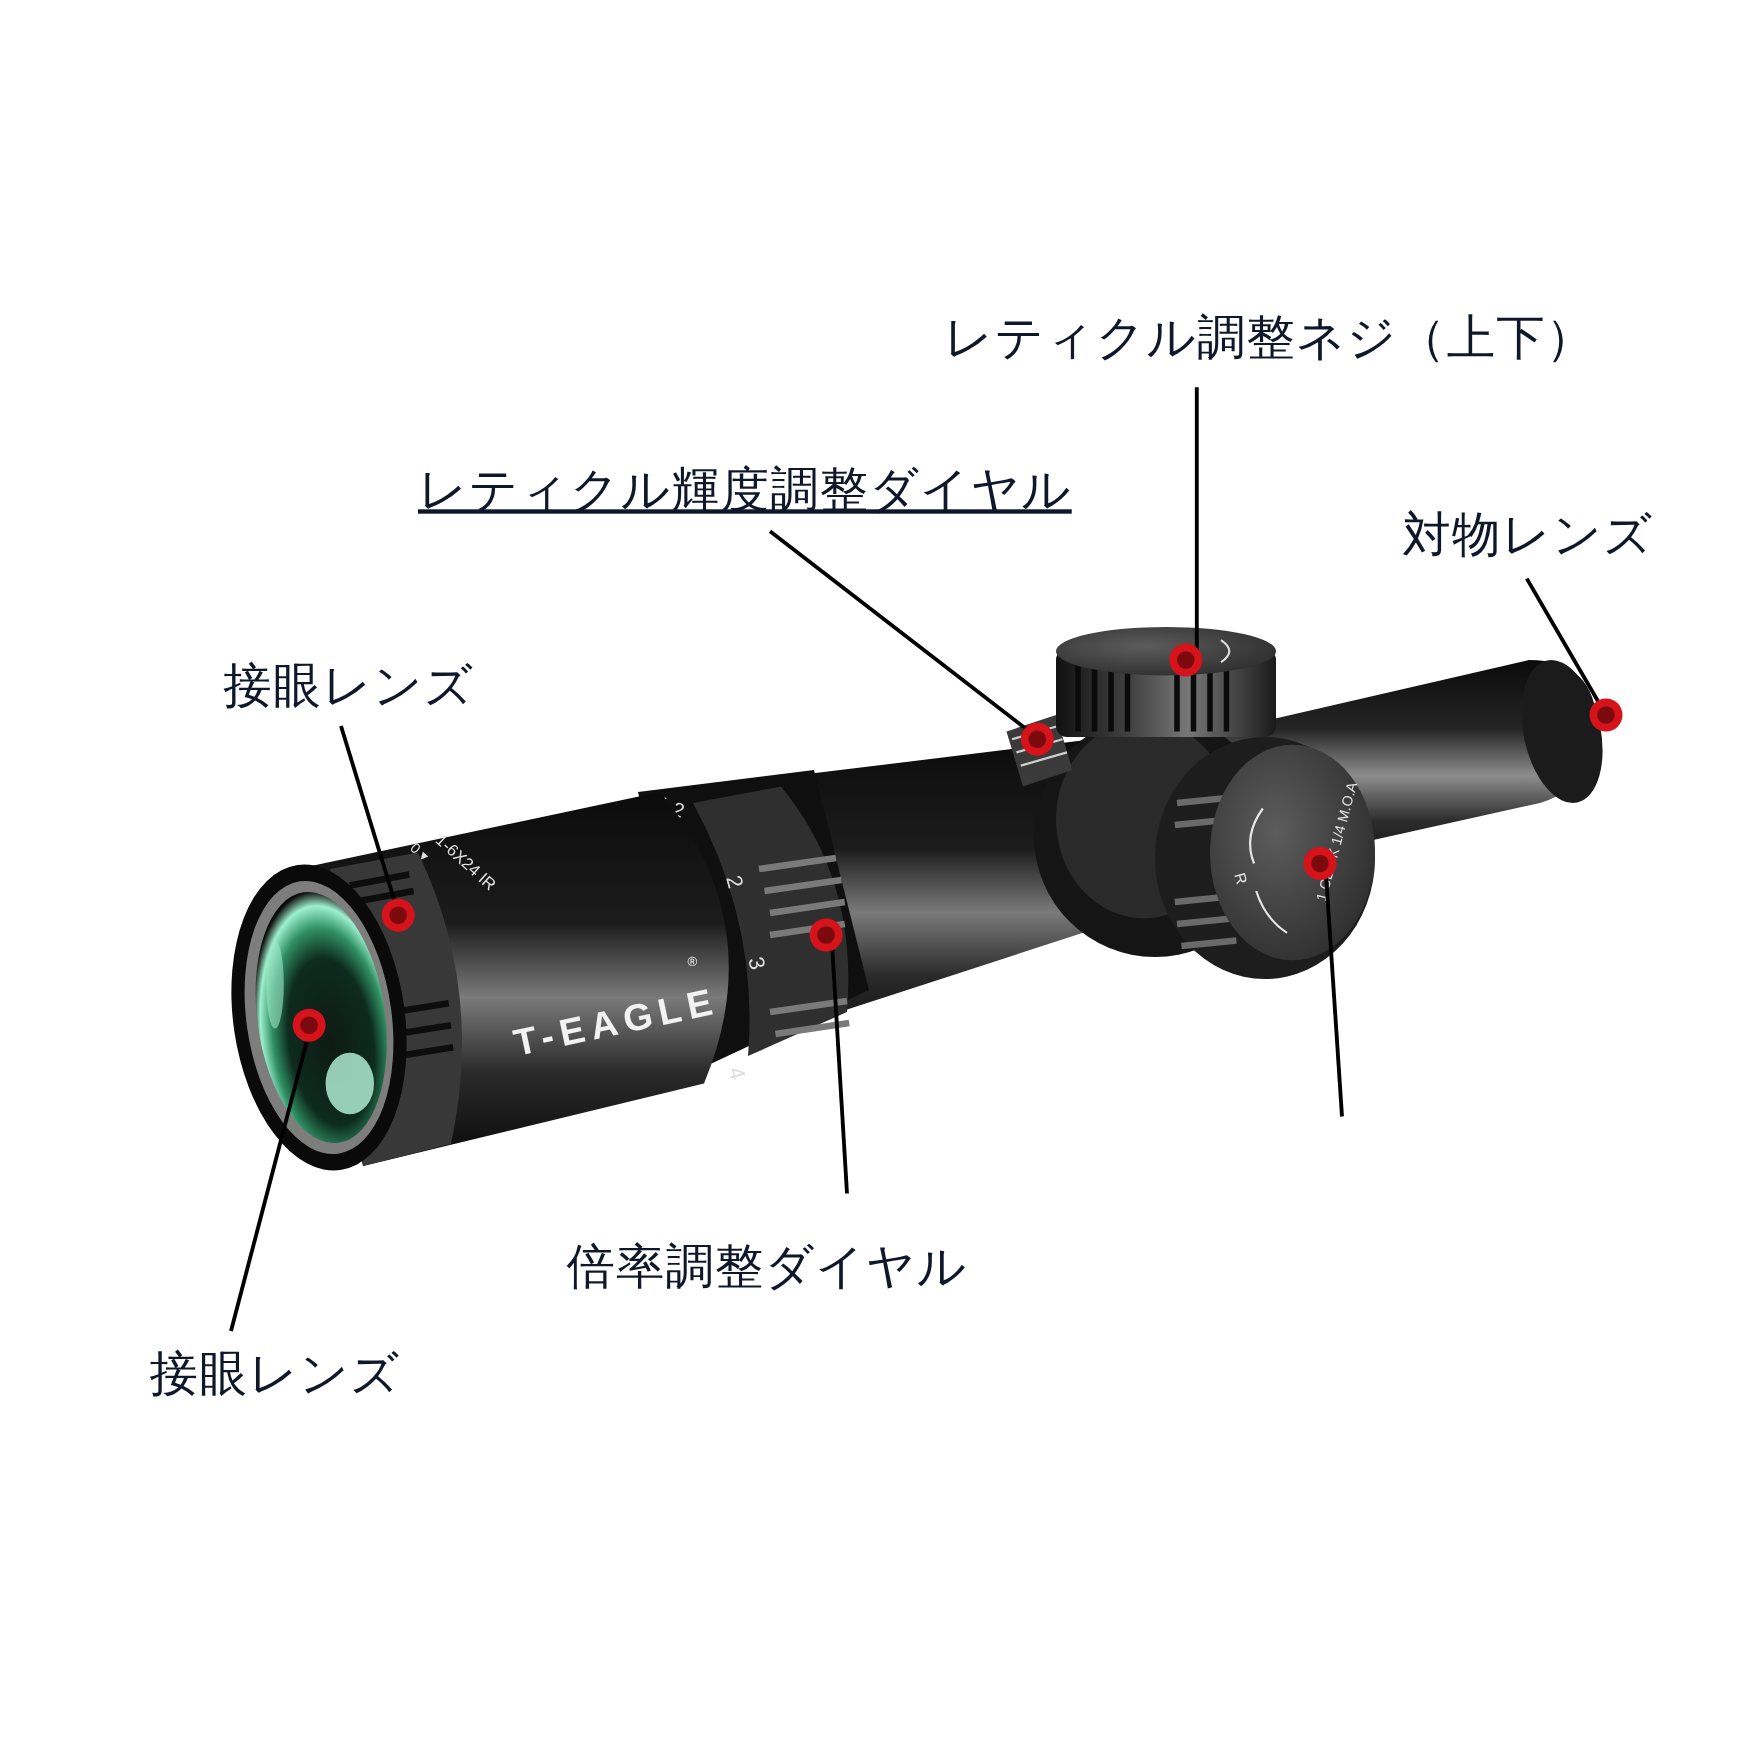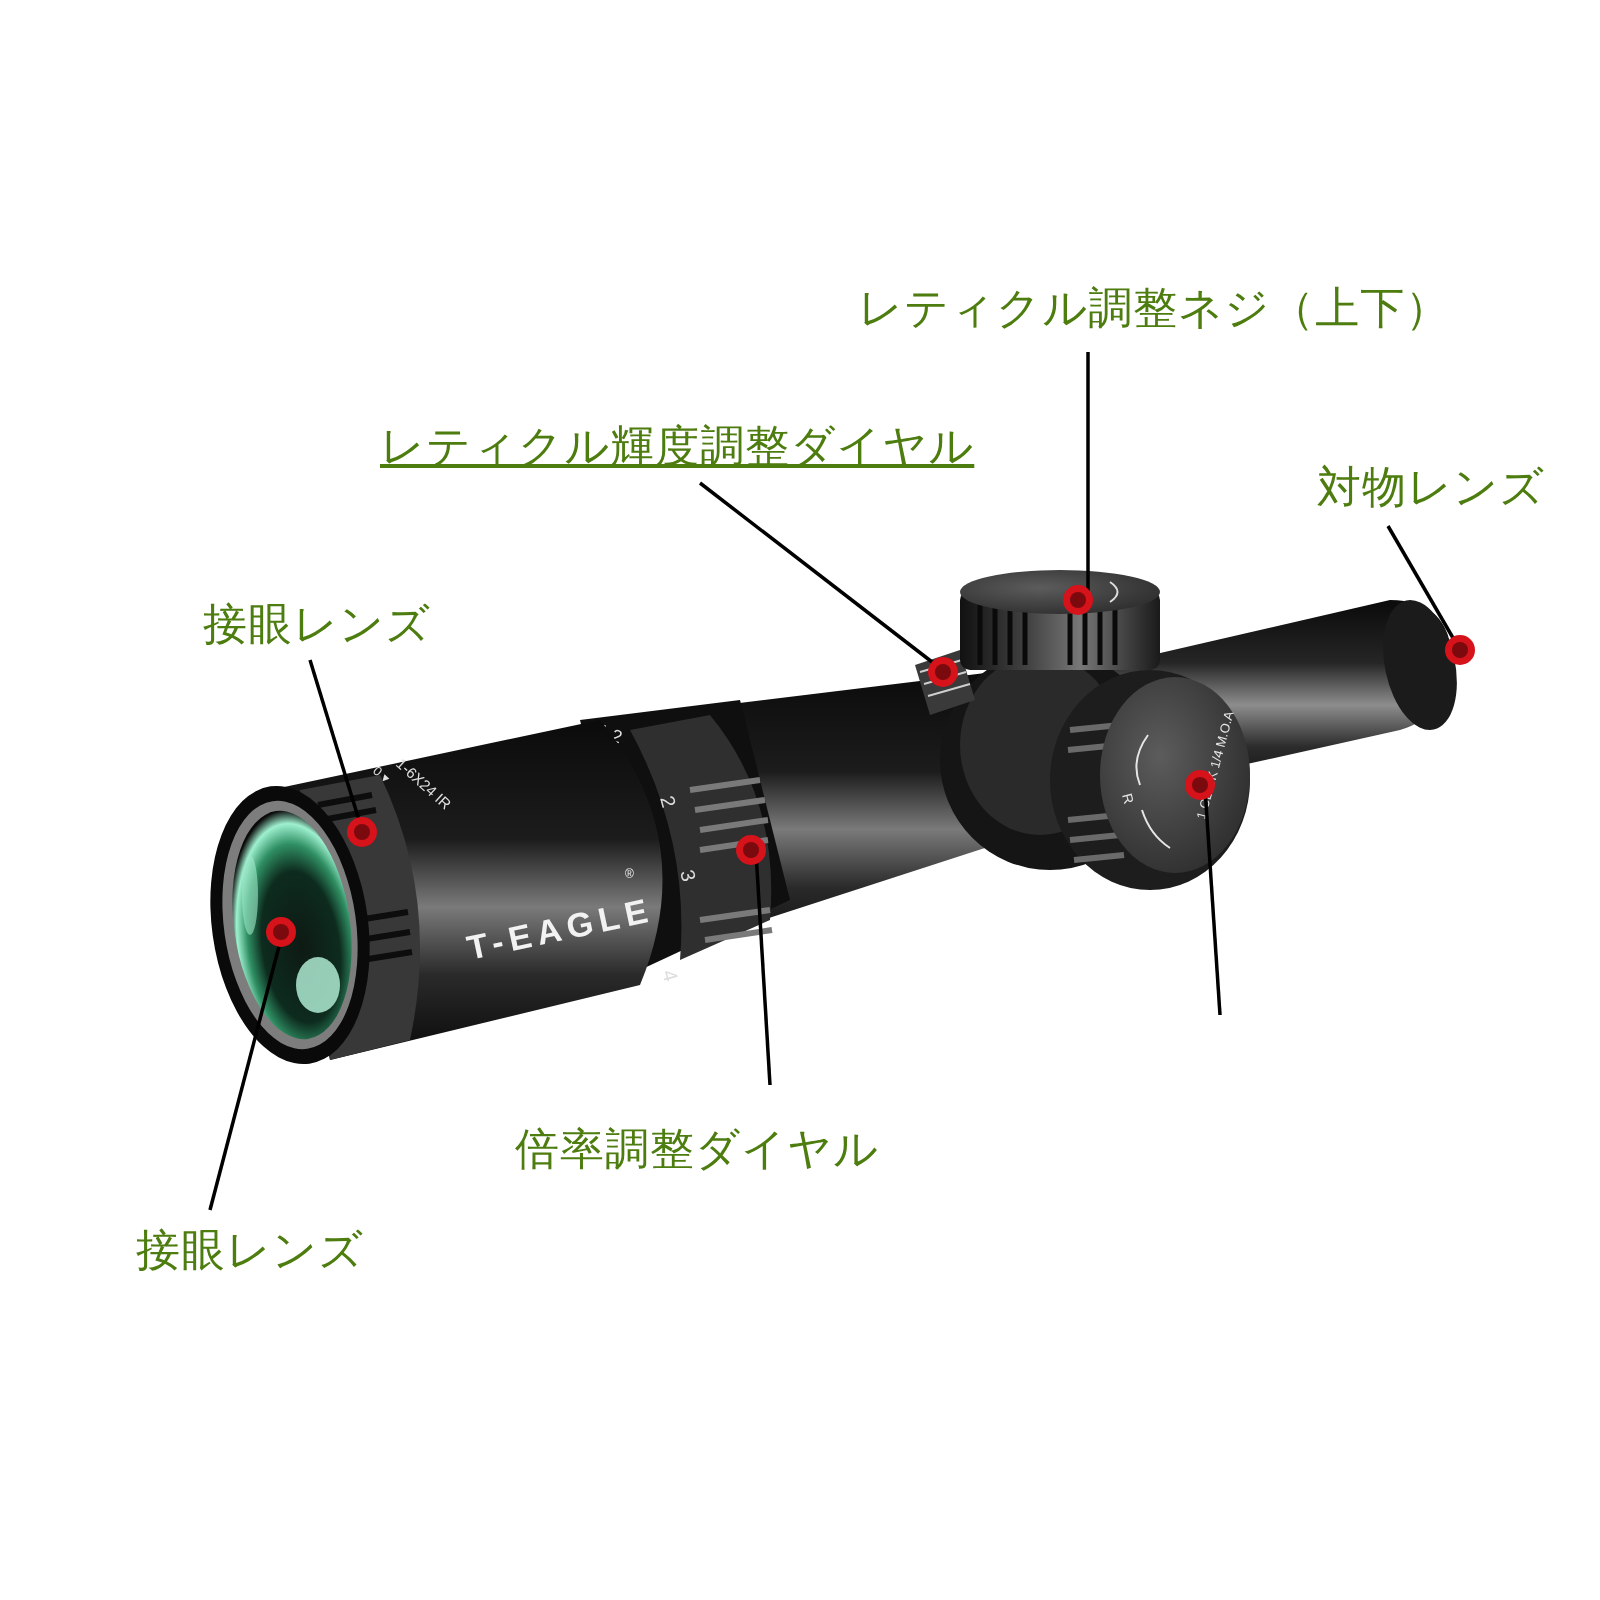--- a/index.html
+++ b/index.html
@@ -1,19 +1,19 @@
 <!DOCTYPE html>
 <html><head>
 <meta charset="utf-8">
 <style>
   html, body { margin: 0; padding: 0; background: #ffffff; }
   body { width: 1600px; height: 1600px; position: relative; overflow: hidden;
          font-family: "DejaVu Sans", "Liberation Sans", sans-serif; }
   #stage { position: absolute; left: 0; top: 0; width: 1600px; height: 1600px; }
-  .label { position: absolute; color: #4d7c0f; font-size: 44px; line-height: 1; white-space: nowrap;
+  .label { position: absolute; color: #0f172a; font-size: 44px; line-height: 1; white-space: nowrap;
            font-family: "DejaVu Sans", "Liberation Sans", sans-serif; letter-spacing: 1px; text-align: right; }
   .scope-text { font-family: "Liberation Sans", sans-serif; }
 </style>
 </head>
 <body>
 
 <div id="stage">
 <svg width="1600" height="1600" viewBox="0 0 1600 1600" xmlns="http://www.w3.org/2000/svg">
   <defs>
     <linearGradient id="tubeGrad" x1="0" y1="0" x2="0" y2="1">
@@ -189,17 +189,17 @@
     <g>
       <circle cx="281" cy="932" r="15" fill="#d6121a"></circle>
           <circle cx="281" cy="932" r="8" fill="#7a0a0e"></circle>
     </g>
   </g>
 </svg>
 
 
 <div class="label" style="left:858px; top:286px;">レティクル調整ネジ（上下）</div>
 <div class="label" style="left:380px; top:424px;text-decoration:underline;">レティクル輝度調整ダイヤル</div>
-<div class="label" style="left:1275px; top:465px;margin-left:42px;">対物レンズ</div>
+<div class="label" style="left:1275px; top:465px;">対物レンズ</div>
 <div class="label" style="left:203px; top:602px;">接眼レンズ</div>
-<div class="label" style="left:515px; top:1130px;font-family:Liberation Mono, monospace;">倍率調整ダイヤル</div>
+<div class="label" style="left:515px; top:1130px;">倍率調整ダイヤル</div>
 <div class="label" style="left:112px; top:1228px;margin-left:24px;">接眼レンズ</div>
 </div>
 
 </body></html>

